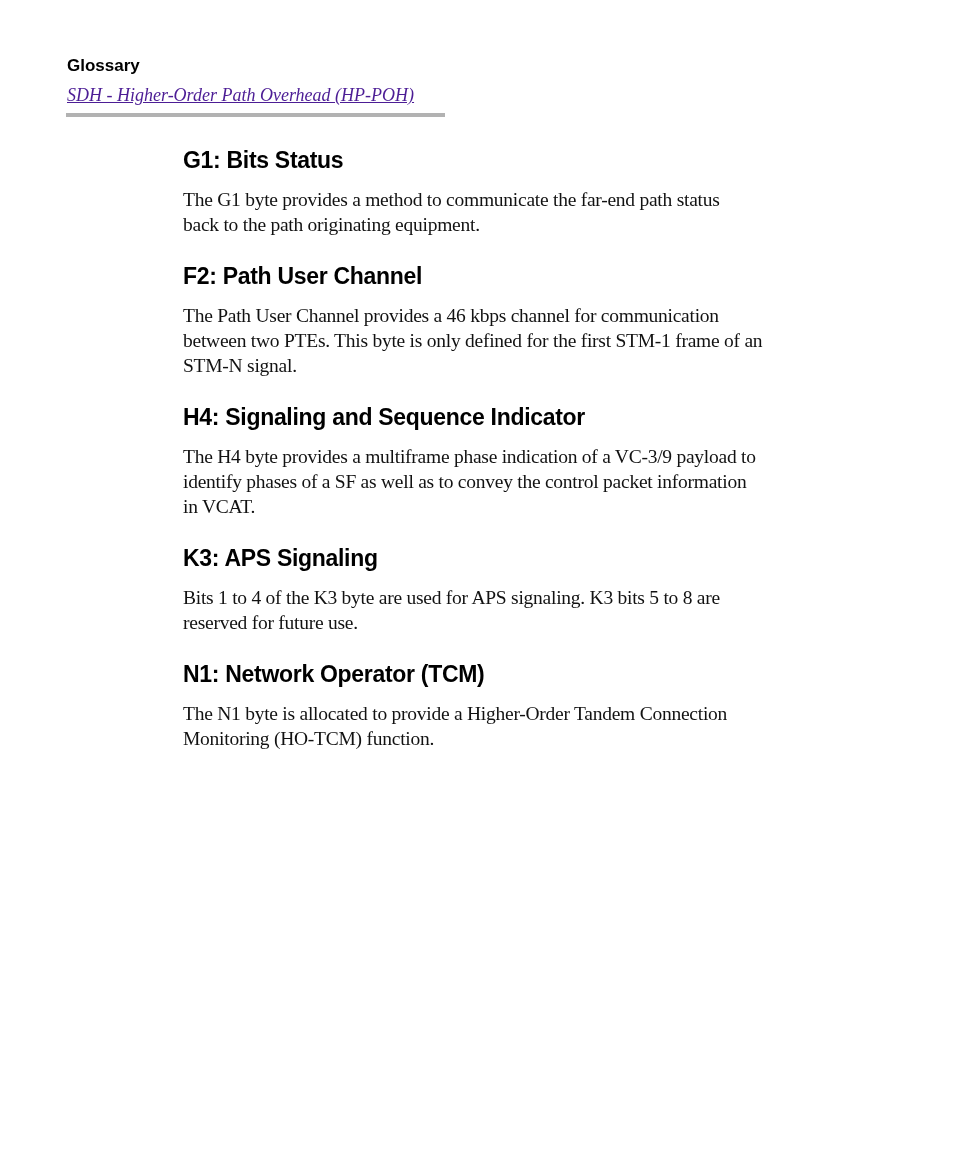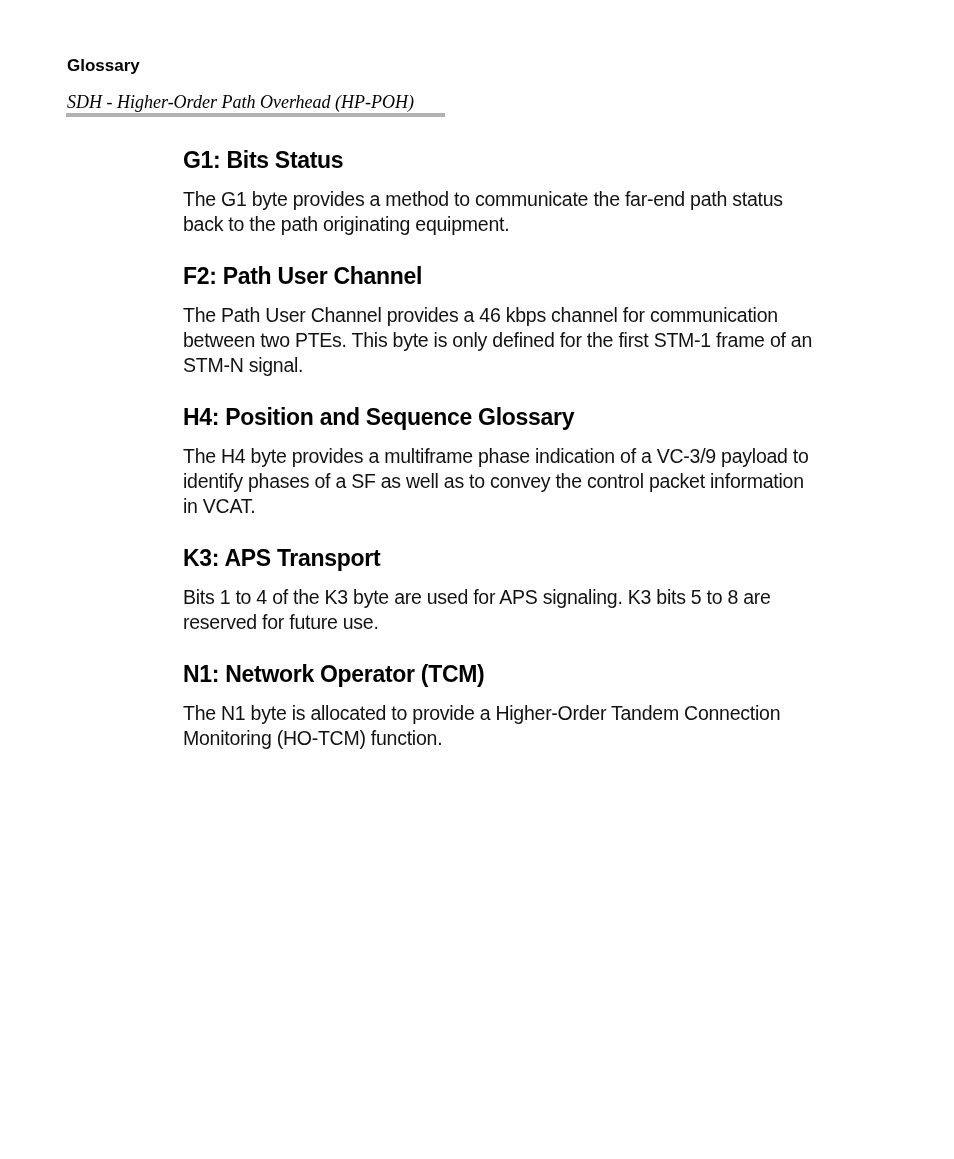--- a/index.html
+++ b/index.html
@@ -29,22 +29,23 @@
     font-weight: bold;
     font-size: 17px;
     line-height: 20px;
     color: #000000;
   }
   .section-subtitle {
     font-family: "Liberation Serif", serif;
     font-style: italic;
     font-size: 18px;
     line-height: 22px;
-    margin-top: 15px;
-    color: #000000;
+    margin-top: 8px;
+    color: #4c1d95;
+    text-decoration: underline;
   }
   .header-rule {
     position: absolute;
     left: 66px;
     top: 113px;
     width: 379px;
     height: 4px;
     background: #b2b2b2;
   }
 
@@ -58,21 +59,21 @@
   .entry-heading {
     font-family: "Liberation Sans", sans-serif;
     font-weight: bold;
     font-size: 23px;
     line-height: 28px;
     letter-spacing: -0.3px;
     margin: 0 0 13px 0;
     color: #000000;
   }
   .entry-body {
-    font-family: Liberation Sans, sans-serif;
+    font-family: Liberation Serif, serif;
     font-size: 19.5px;
     line-height: 25px;
     letter-spacing: -0.25px;
     margin: 8px 0 25px 0;
     color: #121212;
     white-space: pre-line;
   }
 
   
   .footer-rule {
@@ -123,29 +124,29 @@
     </section>
 
     <section class="entry">
       <h2 class="entry-heading">F2: Path User Channel</h2>
       <p class="entry-body">The Path User Channel provides a 46 kbps channel for communication
 between two PTEs. This byte is only defined for the first STM-1 frame of an
 STM-N signal.</p>
     </section>
 
     <section class="entry">
-      <h2 class="entry-heading">H4: Position and Sequence Glossary</h2>
+      <h2 class="entry-heading">H4: Signaling and Sequence Indicator</h2>
       <p class="entry-body">The H4 byte provides a multiframe phase indication of a VC-3/9 payload to
 identify phases of a SF as well as to convey the control packet information
 in VCAT.</p>
     </section>
 
 
     <section class="entry">
-      <h2 class="entry-heading">K3: APS Transport</h2>
+      <h2 class="entry-heading">K3: APS Signaling</h2>
       <p class="entry-body">Bits 1 to 4 of the K3 byte are used for APS signaling. K3 bits 5 to 8 are
 reserved for future use.</p>
     </section>
 
     <section class="entry">
       <h2 class="entry-heading">N1: Network Operator (TCM)</h2>
       <p class="entry-body">The N1 byte is allocated to provide a Higher-Order Tandem Connection
 Monitoring (HO-TCM) function.</p>
     </section>
   </div>

